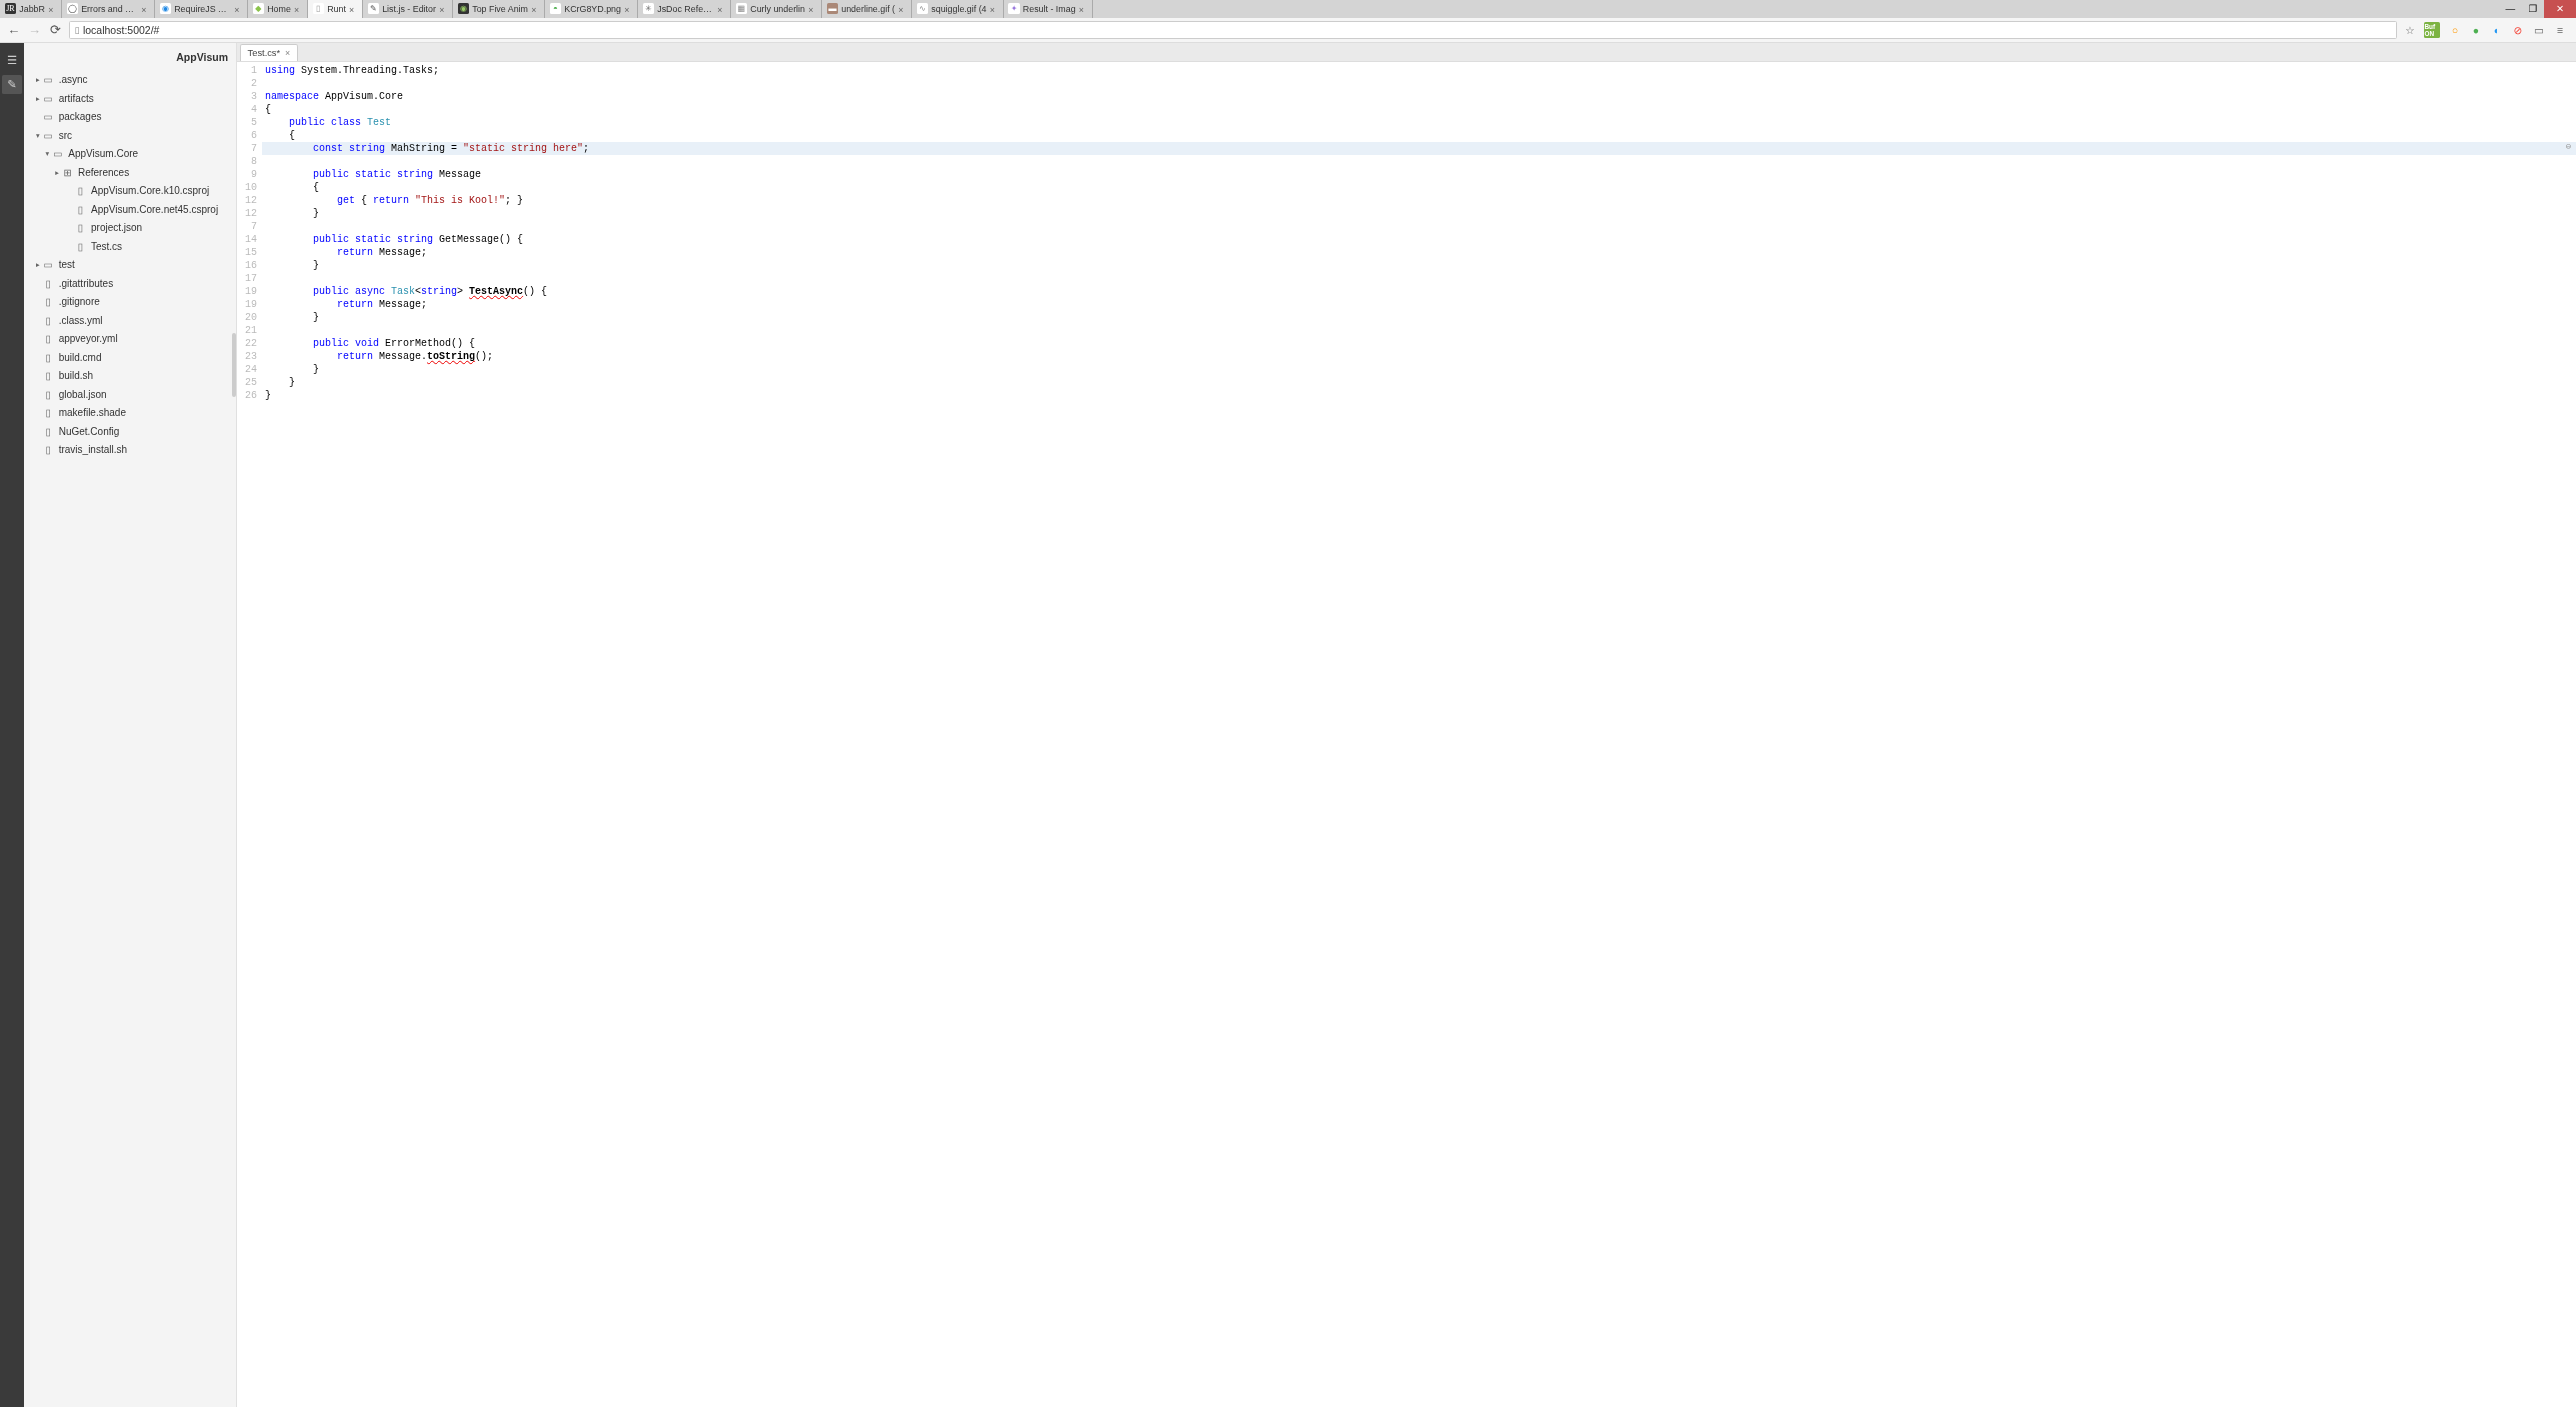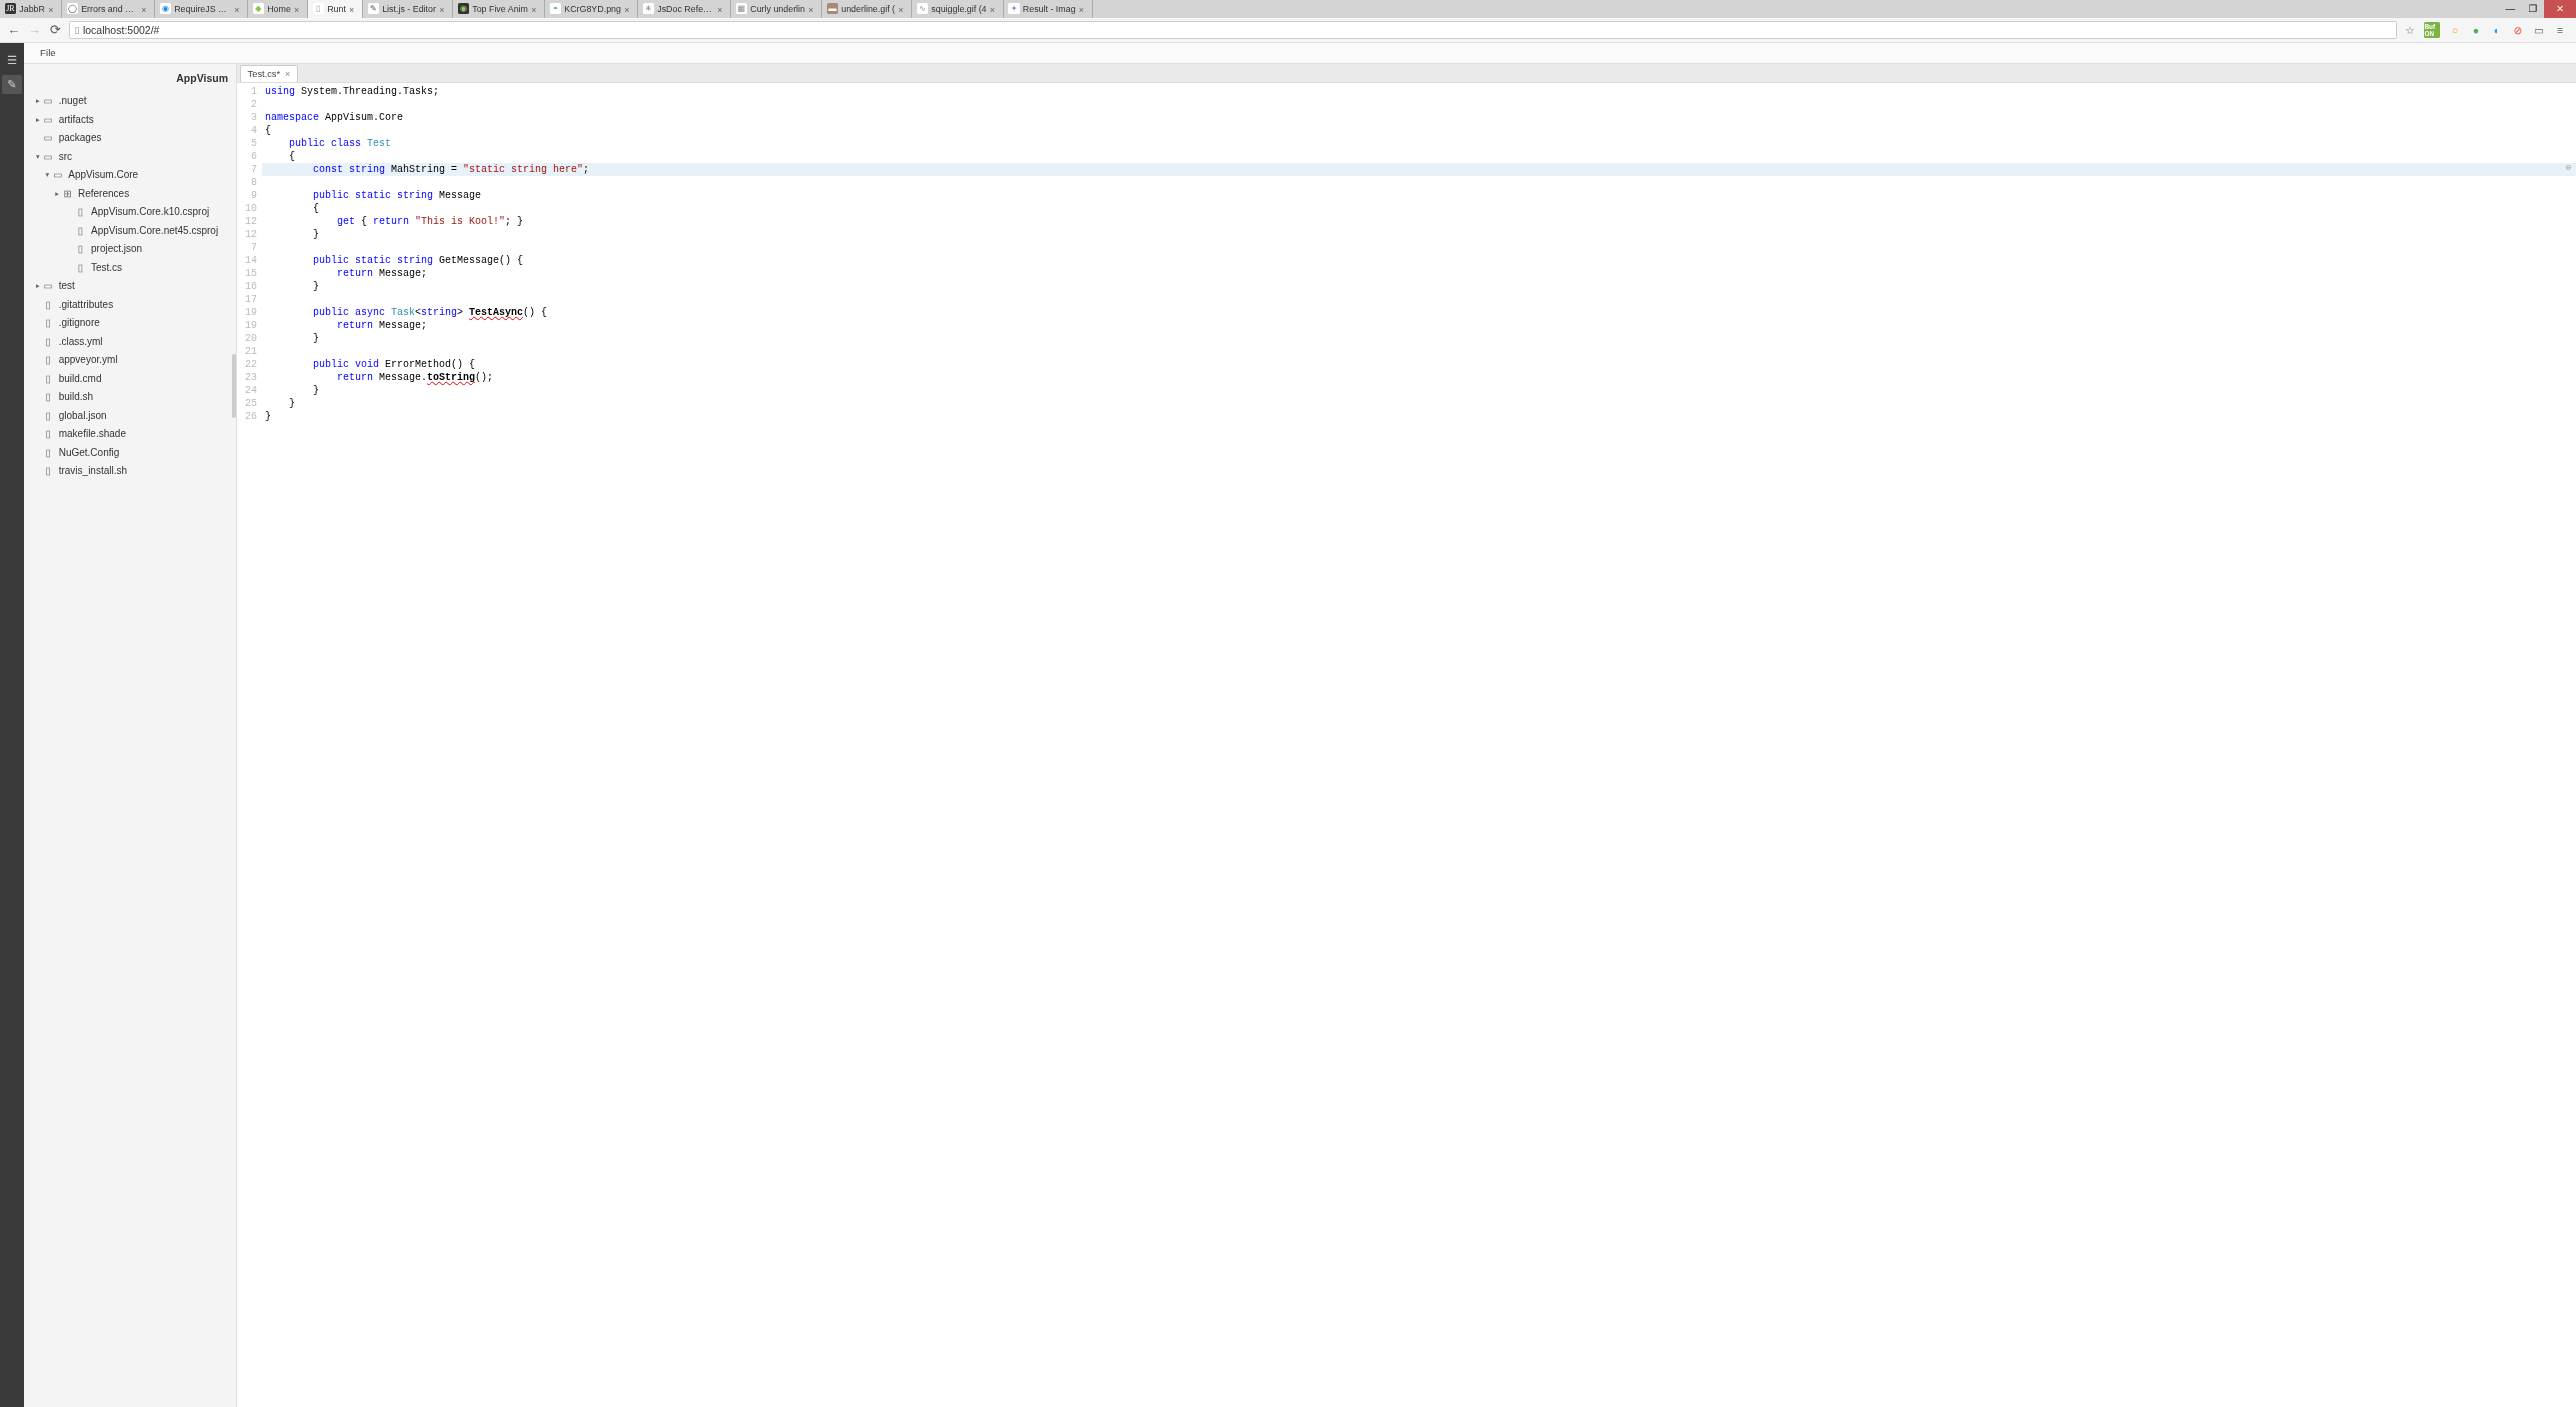--- a/index.html
+++ b/index.html
@@ -167,31 +167,28 @@
       </span>
   </div>
 </div>
 
 <div class="app">
   <div class="rail">
     <div class="rail-btn">☰</div>
     <div class="rail-btn" style="background:#555; border-radius:1.6px;">✎</div>
   </div>
   <div class="main">
-    <div class="topbar">
-      <div class="menu-item">File</div>
-    </div>
     <div class="content">
       <div class="sidebar">
         <div class="project-title">AppVisum</div>
         <div id="tree-container">
             <div class="tree-node indent-0">
               <span class="arrow">▸</span>
               <span class="node-icon">▭</span>
-              <span class="label">.nuget</span>
+              <span class="label">.async</span>
             </div>
             <div class="tree-node indent-0">
               <span class="arrow">▸</span>
               <span class="node-icon">▭</span>
               <span class="label">artifacts</span>
             </div>
             <div class="tree-node indent-0">
               <span class="arrow"></span>
               <span class="node-icon">▭</span>
               <span class="label">packages</span>

